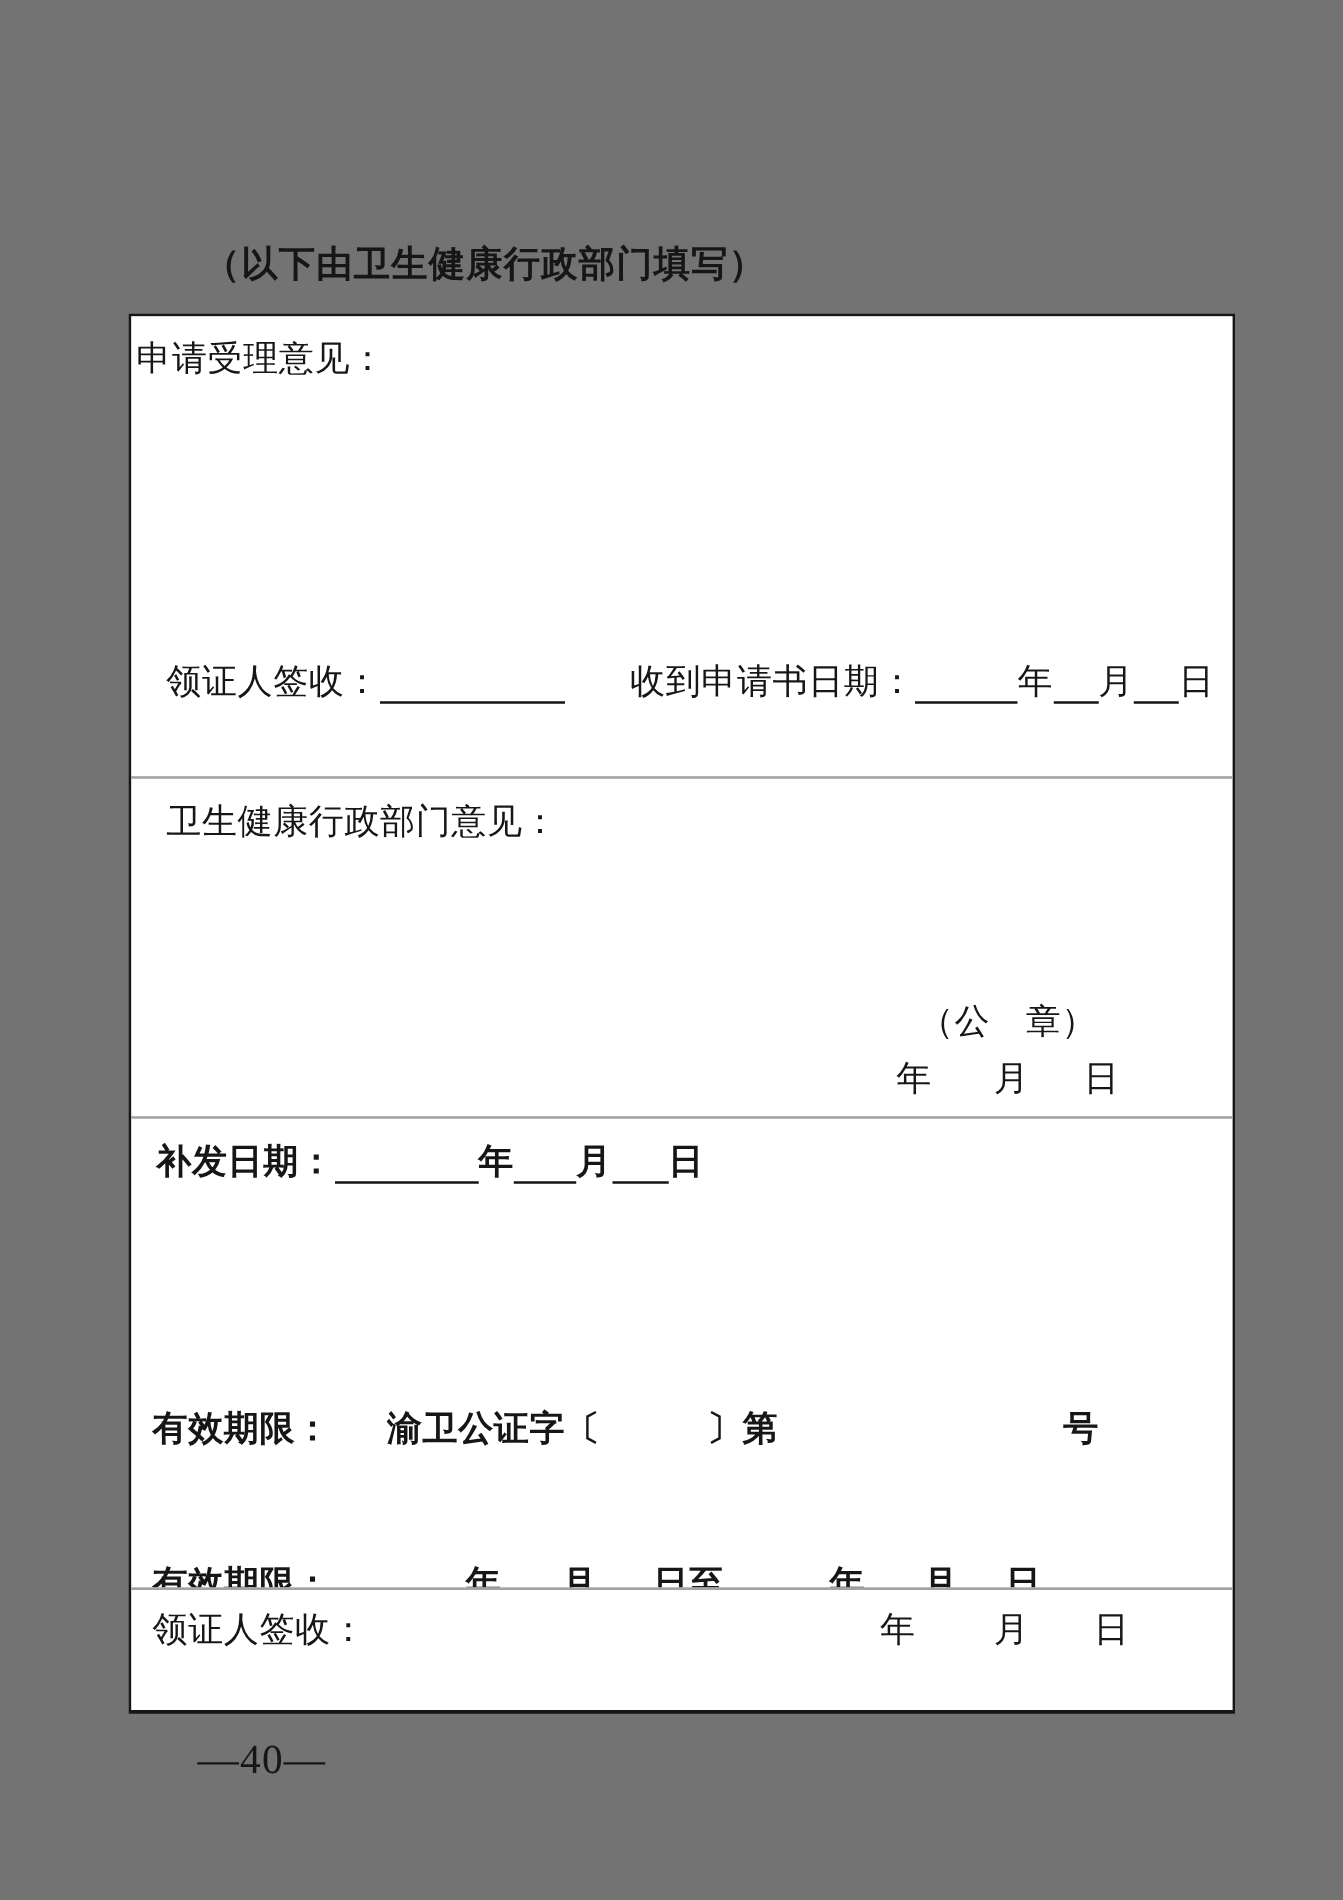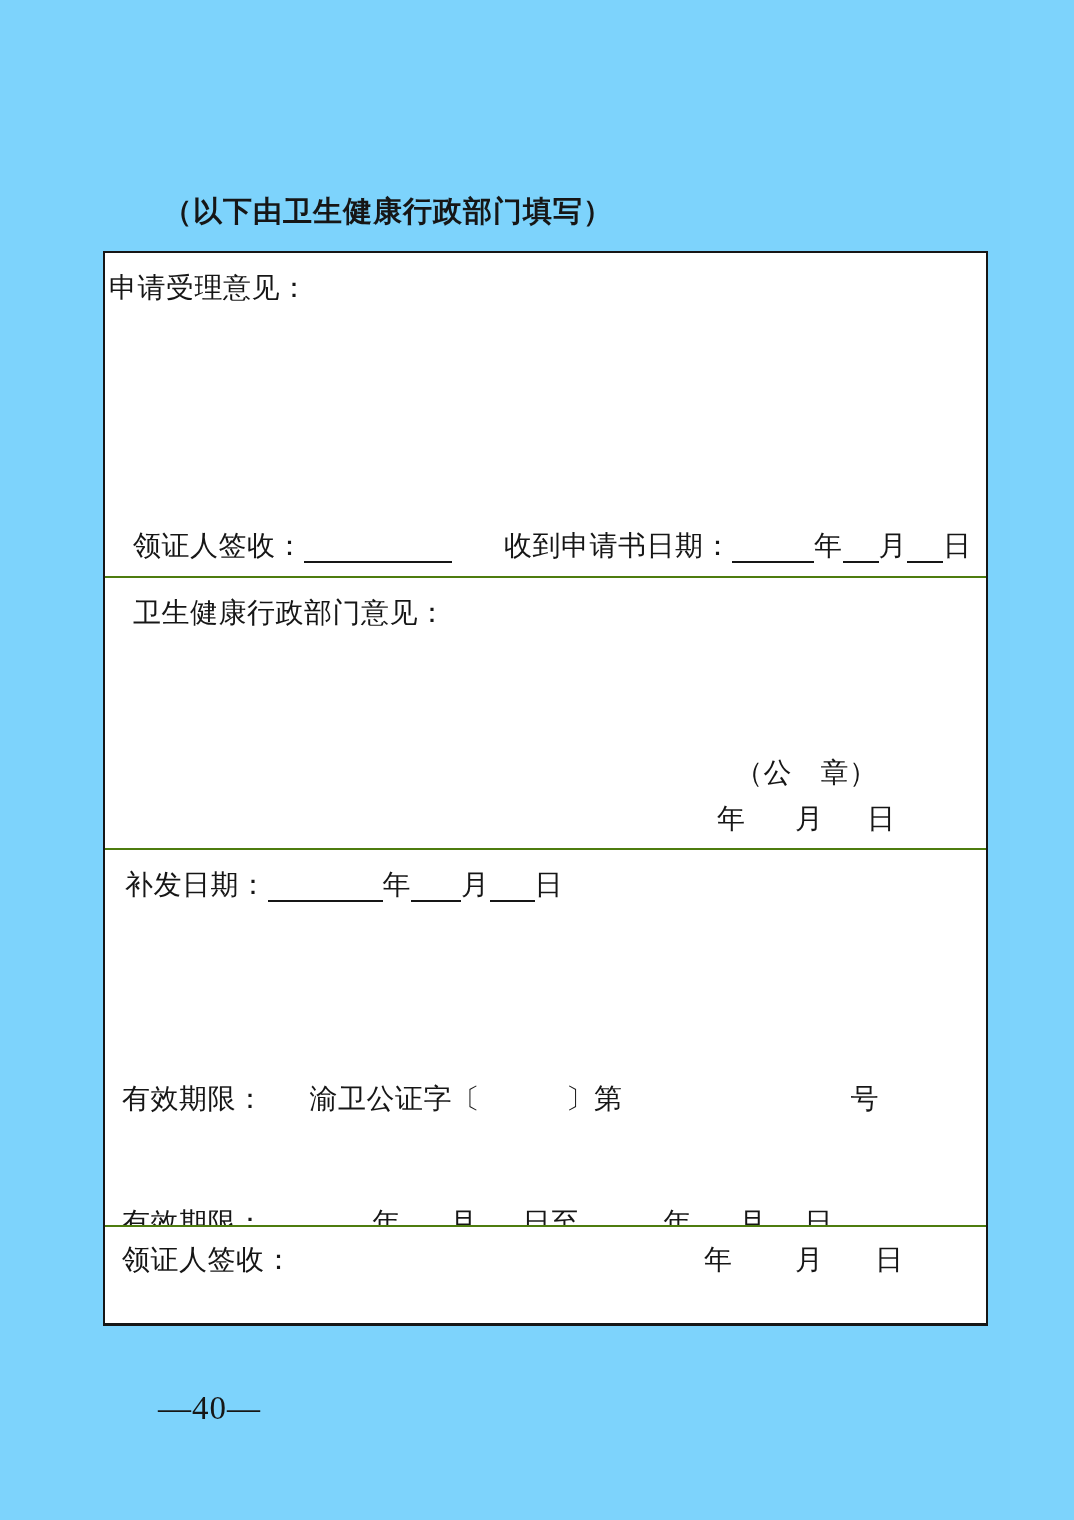--- a/index.html
+++ b/index.html
@@ -4,21 +4,21 @@
 <style>
   html, body {
     margin: 0;
     padding: 0;
     background: #ffffff;
   }
   .page {
     position: relative;
     width: 1074px;
     height: 1520px;
-    background: #7dd3fc;
+    background: #737373;
     color: #161616;
     font-family: "Liberation Serif", serif;
     overflow: hidden;
   }
   .heading {
     position: absolute;
     left: 163px;
     top: 192px;
     font-family: "Liberation Sans", sans-serif;
     font-weight: bold;
@@ -29,24 +29,24 @@
   .form-table {
     position: absolute;
     left: 103px;
     top: 251px;
     width: 881px;
     border: 2px solid #161616;
     border-bottom-width: 3px;
     box-sizing: content-box;
   }
   .row { position: relative; background: #ffffff; }
-  .row + .row { border-top: 2px solid #4d7c0f; }
-  .row-1 { height: 323px; }
+  .row + .row { border-top: 2px solid #a3a3a3; }
+  .row-1 { height: 368px; }
   .row-2 { height: 270px; }
-  .row-3 { height: 375px; }
+  .row-3 { height: 375px; font-weight: bold; }
   .row-4 { height: 96px; font-family: Liberation Mono, monospace; }
   .t {
     position: absolute;
     font-size: 28px;
     line-height: 34px;
     white-space: nowrap;
     letter-spacing: 0.5px;
   }
   .bl {
     display: inline-block;

